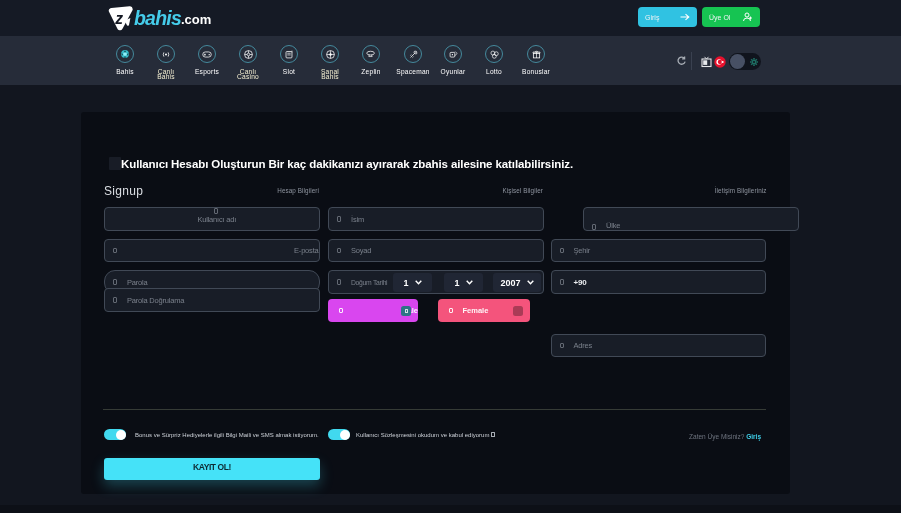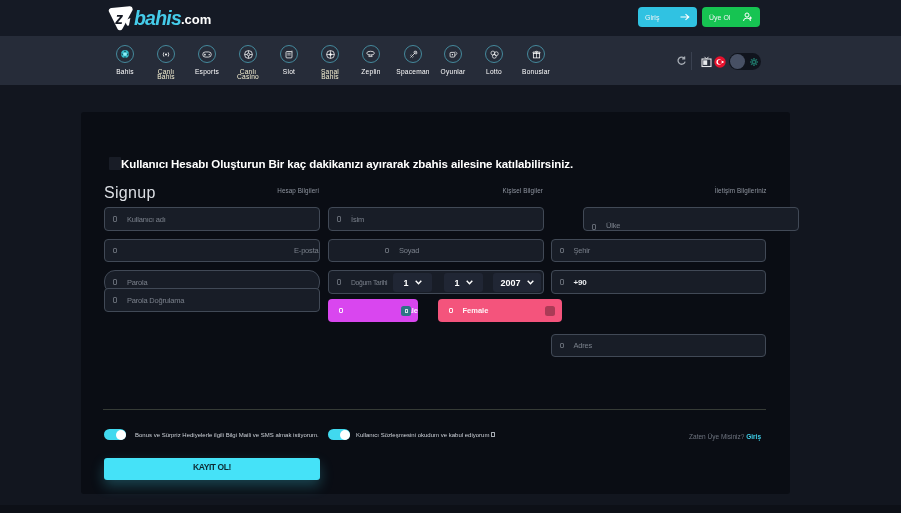--- a/index.html
+++ b/index.html
@@ -23,21 +23,21 @@
 .navcirc svg { transform:scale(0.85); }
 .navsep { position:absolute; left:691px; top:16px; width:1px; height:18px; background:#3a4150; }
 .togglepill { position:absolute; left:729px; top:17px; width:32px; height:17px; border-radius:9px; background:#10141d; }
 .toggleknob { position:absolute; left:1px; top:1px; width:15px; height:15px; border-radius:50%; background:#475064; }
 
 
 .card { position:absolute; left:81px; top:112px; width:709px; height:382px; background:#0a0d14; border-radius:3px; }
 .footer { position:absolute; left:0; top:505px; width:901px; height:8px; background:#0d1017; }
 .titlebox { position:absolute; left:108.5px; top:157px; width:12px; height:13px; background:#181c26; border-radius:1px; }
 .title { position:absolute; left:121px; top:157.5px; font-size:11.5px; font-weight:bold; color:#ffffff; letter-spacing:-0.1px; }
-.signup { position:absolute; left:104px; top:183.5px; font-size:16px; color:#dcdfe4; font-weight:400; letter-spacing:0.3px; }
+.signup { position:absolute; left:104px; top:183.5px; font-size:12px; color:#dcdfe4; font-weight:400; letter-spacing:0.3px; }
 .colhead { position:absolute; top:187px; font-size:6.3px; color:#8f95a0; letter-spacing:0.1px; }
 
 .field { position:absolute; width:215.5px; height:23.5px; background:#181d27; border:1px solid #414956; border-radius:4px; display:flex; align-items:center; }
 .ficon { width:4px; height:5.5px; border:1px solid #636973; border-radius:1px; margin-left:8px; flex:none; }
 .fph { margin-left:10px; margin-top:1px; font-size:7.5px; color:#7a808b; letter-spacing:-0.2px; }
 .fph.w { color:#e9ebee; font-weight:bold; font-size:8px; }
 
 .sel { position:absolute; top:2px; height:19px; background:#202634; border-radius:3px; display:flex; align-items:center; justify-content:center; color:#fff; font-size:9px; font-weight:bold; }
 .chev { margin-left:6px; }
 
@@ -223,42 +223,42 @@
 <div class="card"></div>
 <div class="footer"></div>
 
 <div class="titlebox"></div>
 <div class="title">Kullanıcı Hesabı Oluşturun Bir kaç dakikanızı ayırarak zbahis ailesine katılabilirsiniz.</div>
 <div class="signup">Signup</div>
 <div class="colhead" style="left:104px; width:215px; text-align:right;">Hesap Bilgileri</div>
 <div class="colhead" style="left:328px; width:215px; text-align:right;">Kişisel Bilgiler</div>
 <div class="colhead" style="left:551px; width:215.5px; text-align:right;">İletişim Bilgileriniz</div>
 
-<div class="field" style="left:104px; top:207px;">
+<div class="field" style="left:104px; top:207px;flex-direction:column;">
     <div class="ficon"></div>
     <div class="fph">Kullanıcı adı</div>
   </div>
 <div class="field" style="left:104px; top:238.5px;justify-content:space-between;">
     <div class="ficon"></div>
     <div class="fph">E-posta</div>
   </div>
 <div class="field" style="left:104px; top:270px;border-radius:11px;">
     <div class="ficon"></div>
     <div class="fph">Parola</div>
   </div>
 <div class="field" style="left:104px; top:288px;">
     <div class="ficon"></div>
     <div class="fph">Parola Doğrulama</div>
   </div>
 
 <div class="field" style="left:328px; top:207px;">
     <div class="ficon"></div>
     <div class="fph">İsim</div>
   </div>
-<div class="field" style="left:328px; top:238.5px;padding-left:48px;">
+<div class="field" style="left:328px; top:238.5px;">
     <div class="ficon"></div>
     <div class="fph">Soyad</div>
   </div>
 <div class="field" style="left:328px; top:270px;">
   <div class="ficon"></div>
     <div class="fph" style="font-size:6.8px; letter-spacing:-0.3px;">Doğum Tarihi</div>
   <div class="sel" style="left:64px; width:39px;">1<svg class="chev" width="7" height="5" viewBox="0 0 7 5">
         <path d="M0.7 0.7 L3.5 3.7 L6.3 0.7" stroke="#fff" stroke-width="1.4" fill="none"></path>
       </svg></div>
   <div class="sel" style="left:115px; width:39px;">1<svg class="chev" width="7" height="5" viewBox="0 0 7 5">
@@ -268,21 +268,21 @@
         <path d="M0.7 0.7 L3.5 3.7 L6.3 0.7" stroke="#fff" stroke-width="1.4" fill="none"></path>
       </svg></div>
 </div>
 <div class="gbtn" style="left:328px; top:299px; width:90px; background:#d946ef;justify-content:space-between;">
     <div class="gicon"></div>
     <div class="gtxt">Male</div>
     <div class="gind" style="background:#2e7486;">
       <div style="width:3px;height:4px;border:0.8px solid rgba(255,255,255,0.8);border-radius:0.5px;"></div>
     </div>
   </div>
-<div class="gbtn" style="left:437.5px; top:299px; width:124px; background:#f4547c;">
+<div class="gbtn" style="left:437.5px; top:299px; width:92px; background:#f4547c;">
     <div class="gicon"></div>
     <div class="gtxt">Female</div>
     <div class="gind" style="background:#aa3b56;"></div>
   </div>
 
 <div class="field" style="left:583px; top:207px;align-items:flex-end;">
     <div class="ficon"></div>
     <div class="fph">Ülke</div>
   </div>
 <div class="field" style="left:550.5px; top:238.5px;">

